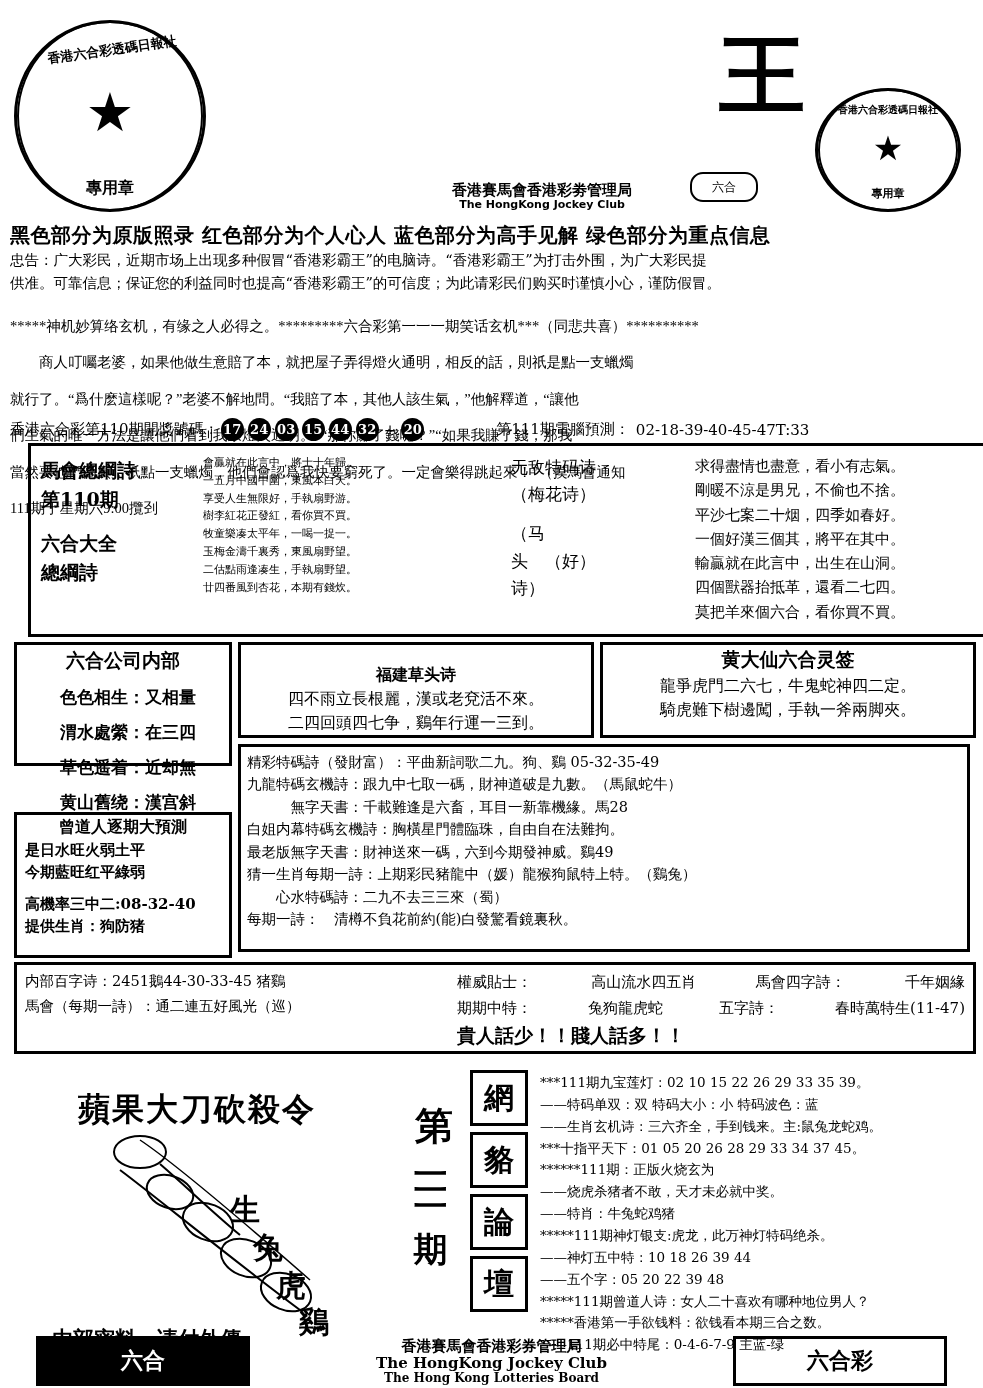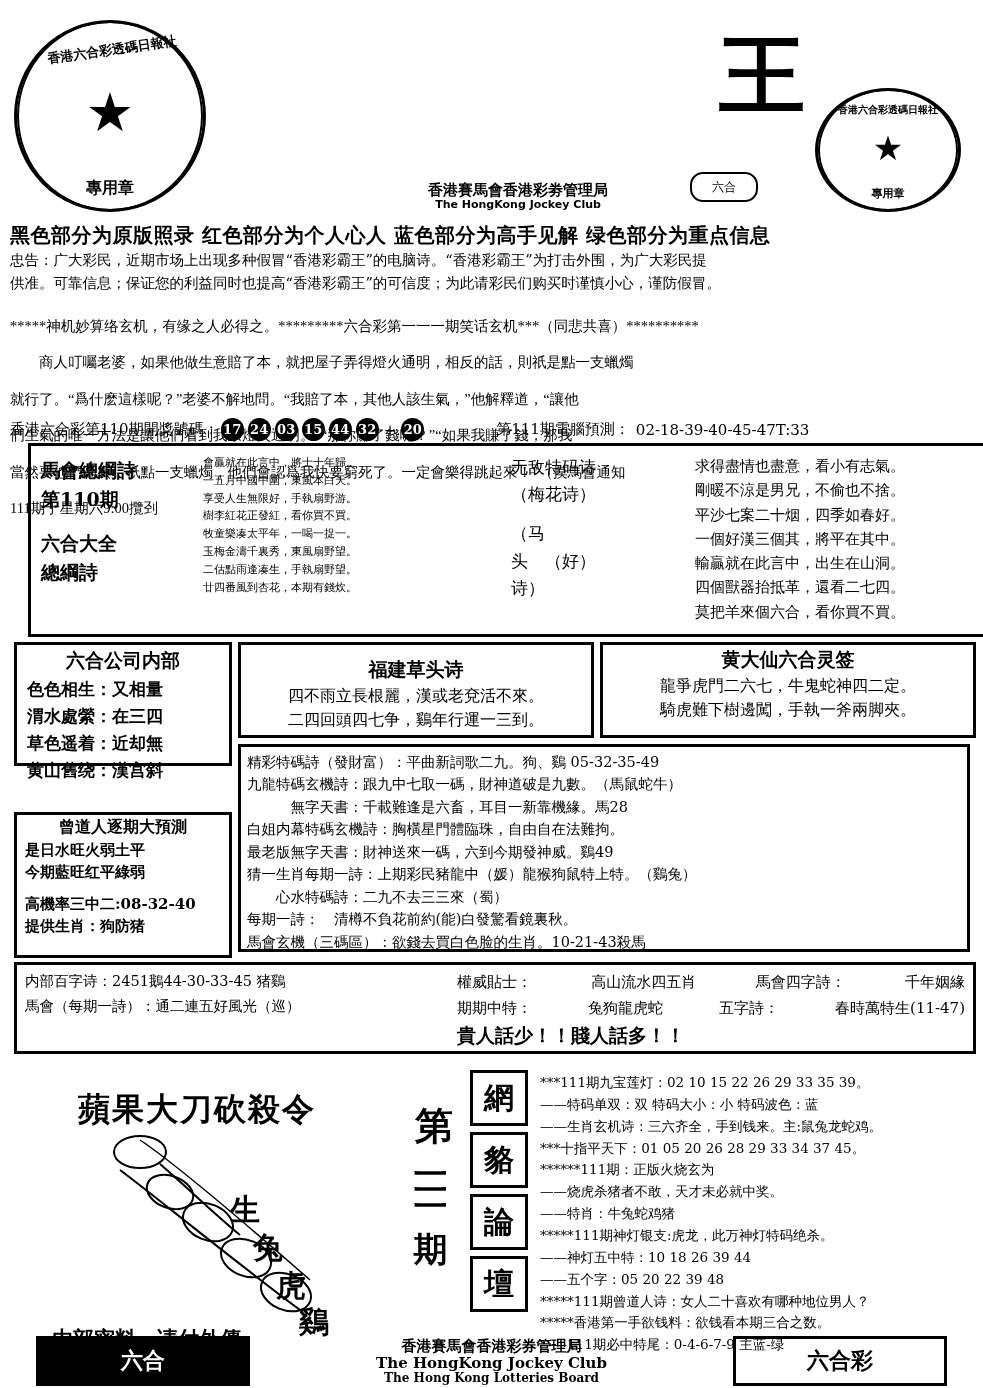--- a/index.html
+++ b/index.html
@@ -11,21 +11,21 @@
   .seal.left{left:14px;top:20px;width:186px;height:186px;}
   .seal.right{right:22px;top:88px;width:140px;height:118px;border-radius:50%;}
   .seal .inner{position:relative;width:100%;height:100%;border-radius:50%;border:2px solid #000;}
   .star{position:absolute;left:50%;top:50%;transform:translate(-50%,-55%);font-size:54px;line-height:1;}
   .seal.right .star{font-size:34px;}
   .seal-bottom{position:absolute;left:50%;bottom:10px;transform:translateX(-50%);font-size:16px;font-weight:bold;white-space:nowrap;}
   .seal.right .seal-bottom{font-size:11px;bottom:8px;}
 
   .bigtitle{position:absolute;left:190px;top:78px;font-size:86px;font-weight:bold;font-family:"DejaVu Serif","Liberation Serif",serif;letter-spacing:-4px;color:#000;}
   .bigtitle .sub{display:block;font-size:30px;margin-top:-18px;margin-left:120px;}
-  .jockey{position:absolute;left:428px;top:182px;font-size:15px;font-weight:bold;text-align:center;line-height:1.15;}
+  .jockey{position:absolute;left:452px;top:182px;font-size:15px;font-weight:bold;text-align:center;line-height:1.15;}
   .jockey .en{font-size:11px;}
   .wangchar{position:absolute;right:178px;top:18px;font-size:86px;font-weight:bold;font-family:"DejaVu Serif","Liberation Serif",serif;}
   .logo-small{position:absolute;left:690px;top:172px;width:64px;height:26px;border:2px solid #000;border-radius:13px;font-size:12px;display:flex;align-items:center;justify-content:center;}
 
   
   .legend{position:absolute;left:10px;top:222px;width:962px;font-size:20px;font-weight:bold;letter-spacing:0.5px;}
   .notes{position:absolute;left:10px;top:250px;width:962px;font-size:14.5px;line-height:1.5;font-family:"DejaVu Serif","Liberation Serif",serif;}
   .notes p{margin:0 0 1px 0;}
 
   .jokeblock{position:absolute;left:10px;top:300px;width:962px;font-size:14.5px;line-height:1.52;font-family:Liberation Serif, serif;}
@@ -37,24 +37,24 @@
   
   .poembox{position:absolute;left:28px;top:443px;width:958px;height:188px;border:3px solid #000;padding-left:7px;}
   .poembox .col1{position:absolute;left:10px;top:10px;width:160px;font-size:19px;font-weight:bold;line-height:1.55;font-family:"DejaVu Serif","Liberation Serif",serif;}
   .poembox .col2{position:absolute;left:172px;top:8px;width:300px;font-size:11px;line-height:1.62;font-family:"DejaVu Serif","Liberation Serif",serif;}
   .poembox .col3{position:absolute;left:480px;top:8px;width:180px;font-size:17px;line-height:1.6;font-family:"DejaVu Serif","Liberation Serif",serif;}
   .poembox .col4{position:absolute;left:664px;top:8px;width:290px;font-size:15px;line-height:1.62;font-family:"DejaVu Serif","Liberation Serif",serif;}
 
   
   .b-internal{position:absolute;left:14px;top:642px;width:212px;height:118px;border:3px solid #000;}
   .b-internal .hd{text-align:center;font-size:19px;font-weight:bold;margin-top:3px;font-family:Liberation Sans, sans-serif;}
-  .b-internal .ln{font-size:17px;margin:4px 0 0 10px;font-family:"DejaVu Serif","Liberation Serif",serif;font-weight:bold;}
+  .b-internal .ln{font-size:17px;margin:12px 0 0 10px;font-family:"DejaVu Serif","Liberation Serif",serif;font-weight:bold;text-align:center;}
 
   .b-fujian{position:absolute;left:238px;top:642px;width:350px;height:90px;border:3px solid #000;}
-  .b-fujian .hd{text-align:center;font-size:19px;font-weight:bold;font-family:"DejaVu Serif","Liberation Serif",serif;margin-top:12px;}
+  .b-fujian .hd{text-align:center;font-size:16px;font-weight:bold;font-family:"DejaVu Serif","Liberation Serif",serif;margin-top:20px;}
   .b-fujian .ln{text-align:center;font-size:16px;font-family:"DejaVu Serif","Liberation Serif",serif;margin-top:3px;}
 
   .b-wong{position:absolute;left:600px;top:642px;width:370px;height:90px;border:3px solid #000;}
   .b-wong .hd{text-align:center;font-size:19px;font-weight:bold;font-family:"DejaVu Serif","Liberation Serif",serif;margin-top:2px;}
   .b-wong .ln{text-align:center;font-size:16px;font-family:"DejaVu Serif","Liberation Serif",serif;margin-top:3px;}
 
   
   .b-mid{position:absolute;left:238px;top:744px;width:732px;height:208px;border:3px solid #000;padding:4px 6px;box-sizing:border-box;}
   .b-mid .ln{font-size:14.5px;line-height:1.55;font-family:"DejaVu Serif","Liberation Serif",serif;}
 
@@ -209,21 +209,20 @@
 
   <div class="b-mid">
     <div class="ln">精彩特碼詩（發財富）：平曲新詞歌二九。狗、鷄 05-32-35-49</div>
     <div class="ln">九龍特碼玄機詩：跟九中七取一碼，財神道破是九數。（馬鼠蛇牛）</div>
     <div class="ln">　　　無字天書：千載難逢是六畜，耳目一新靠機緣。馬28</div>
     <div class="ln">白姐内幕特碼玄機詩：胸橫星門體臨珠，自由自在法難拘。</div>
     <div class="ln">最老版無字天書：財神送來一碼，六到今期發神威。鷄49</div>
     <div class="ln">猜一生肖每期一詩：上期彩民豬龍中（媛）龍猴狗鼠特上特。（鷄兔）</div>
     <div class="ln">　　心水特碼詩：二九不去三三來（蜀）</div>
     <div class="ln">每期一詩：　清樽不負花前約(能)白發驚看鏡裏秋。</div>
-    <div class="ln">馬會玄機（三碼區）：欲錢去買白色脸的生肖。10-21-43殺馬</div>
   </div>
 
   <div class="b-zeng">
     <div class="hd">曾道人逐期大預測</div>
     <div class="ln">是日水旺火弱土平</div>
     <div class="ln">今期藍旺红平綠弱</div>
     <div style="height:10px;"></div>
     <div class="ln">高機率三中二:08-32-40</div>
     <div class="ln">提供生肖：狗防猪</div>
   </div>

